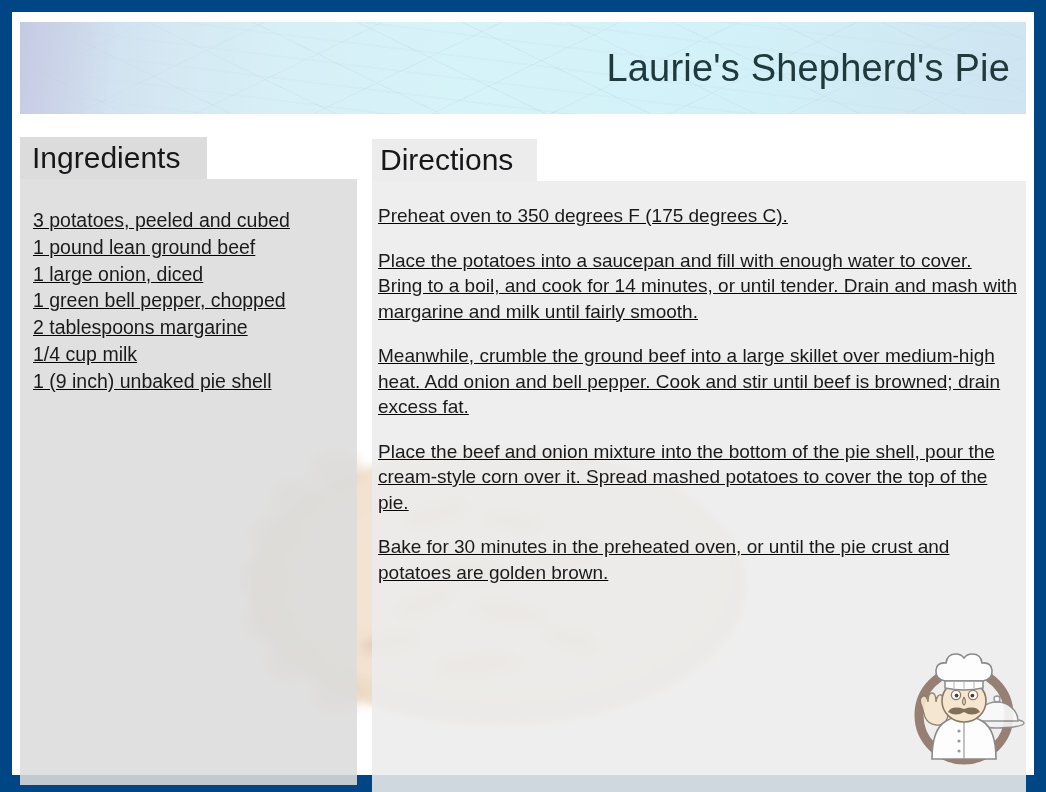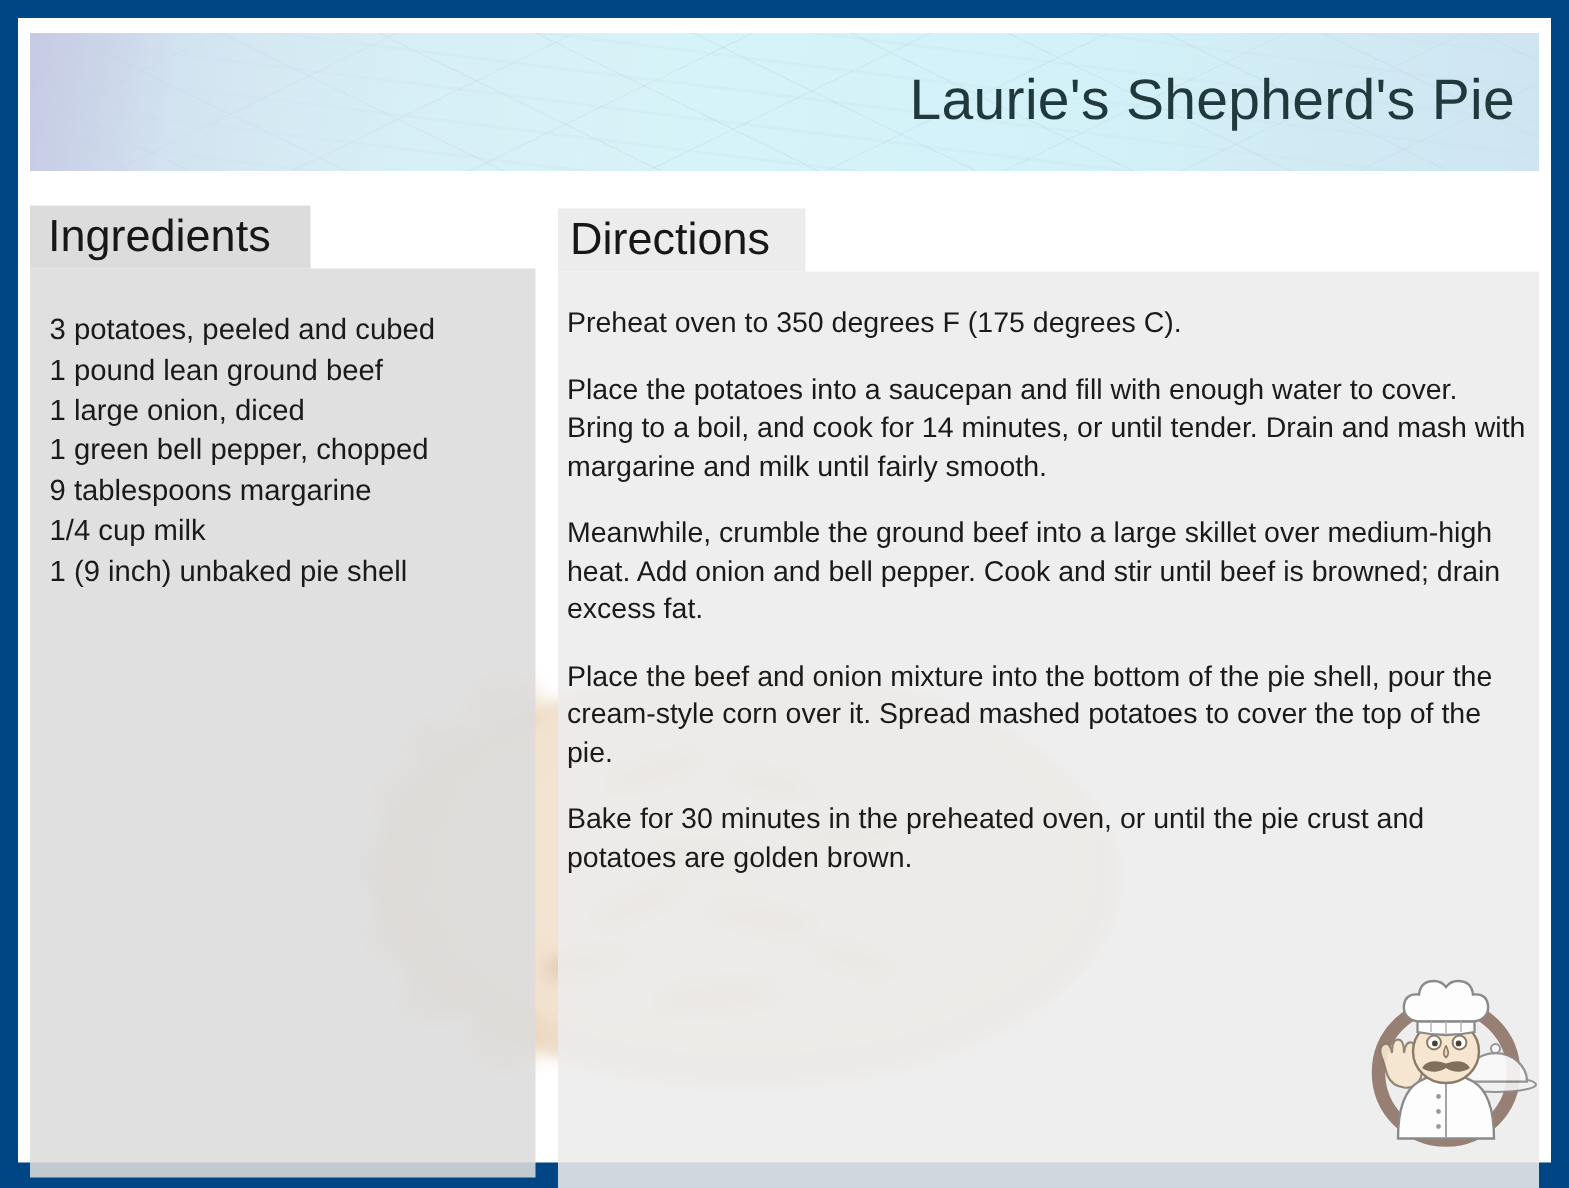--- a/index.html
+++ b/index.html
@@ -98,20 +98,21 @@
   .panel-heading-tab span {
     font-size: 30px;
     color: #17171a;
     line-height: 1;
   }
   .panel-body {
     position: absolute;
     z-index: 2;
     box-sizing: border-box;
     overflow: hidden;
+    text-decoration: underline;
   }
 
   
   #ingredients-tab {
     left: 8px;
     top: 125px;
     width: 187px;
     height: 42px;
     background: #dcdcdc;
     padding-left: 12px;
@@ -222,21 +223,21 @@
     </svg>
 
     <div id="ingredients-tab" class="panel-heading-tab">
       <span>Ingredients</span>
     </div>
     <div id="ingredients-body" class="panel-body translucent">
       <div class="ingredient-line">3 potatoes, peeled and cubed</div>
       <div class="ingredient-line">1 pound lean ground beef</div>
       <div class="ingredient-line">1 large onion, diced</div>
       <div class="ingredient-line">1 green bell pepper, chopped</div>
-      <div class="ingredient-line">9 tablespoons margarine</div>
+      <div class="ingredient-line">2 tablespoons margarine</div>
       <div class="ingredient-line">1/4 cup milk</div>
       <div class="ingredient-line">1 (9 inch) unbaked pie shell</div>
     </div>
 
     <div id="directions-tab" class="panel-heading-tab">
       <span>Directions</span>
     </div>
     <div id="directions-body" class="panel-body">
       <p class="direction-para">Preheat oven to 350 degrees F (175 degrees C).</p>
       <p class="direction-para">Place the potatoes into a saucepan and fill with enough water to cover. Bring to a boil, and cook for 14 minutes, or until tender. Drain and mash with margarine and milk until fairly smooth.</p>

